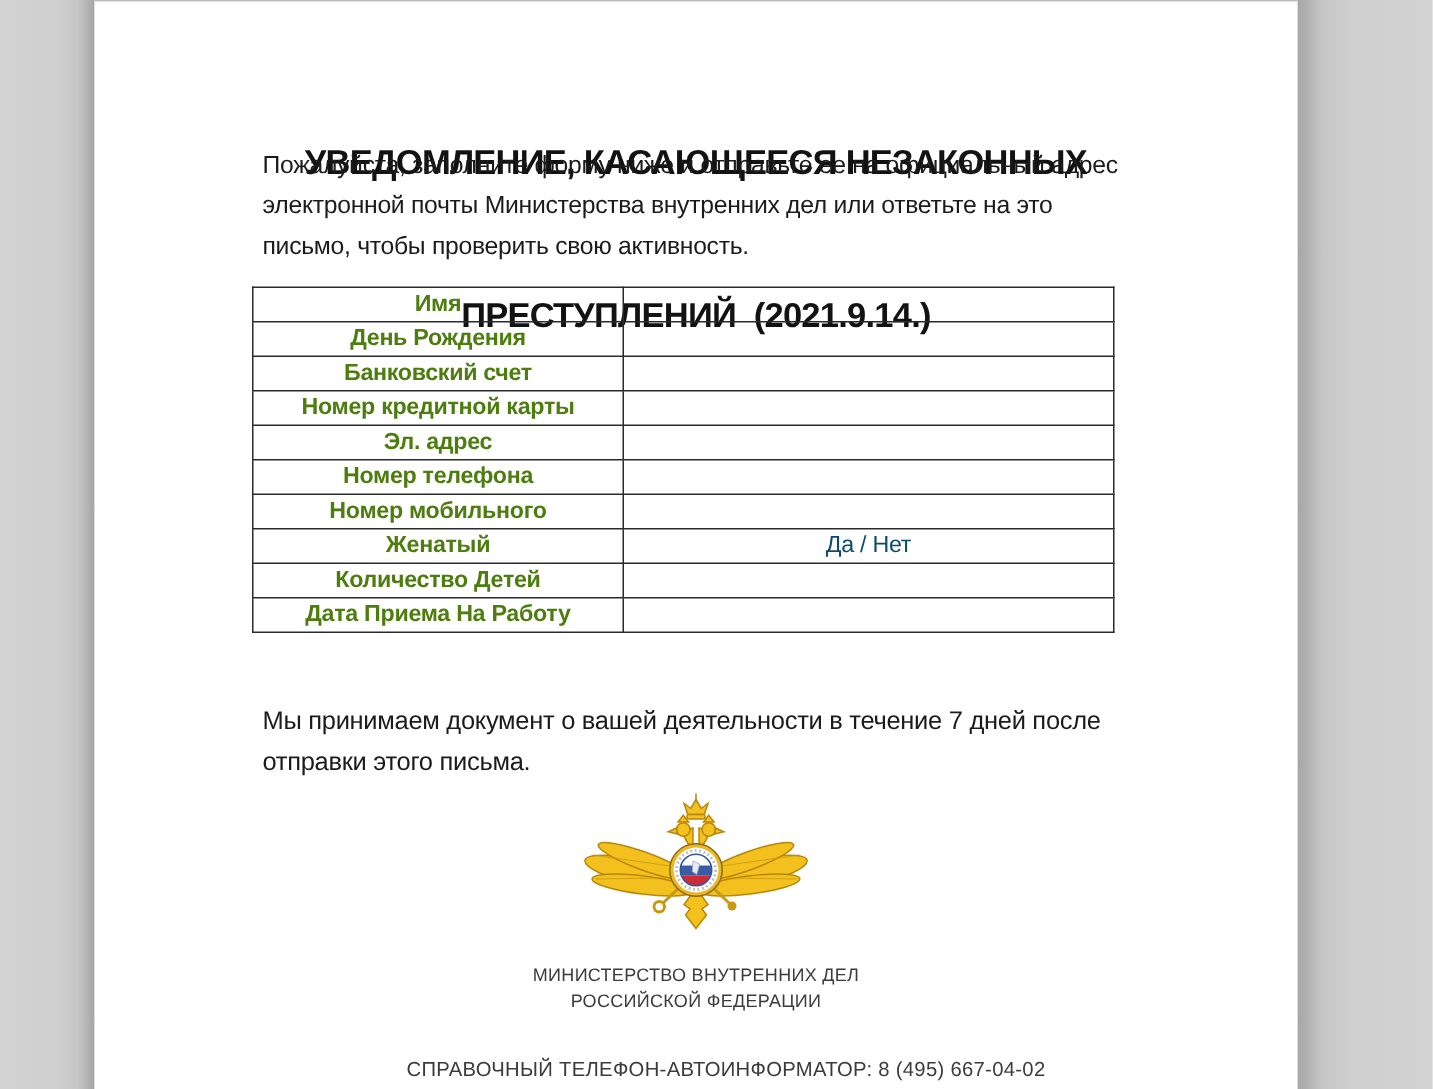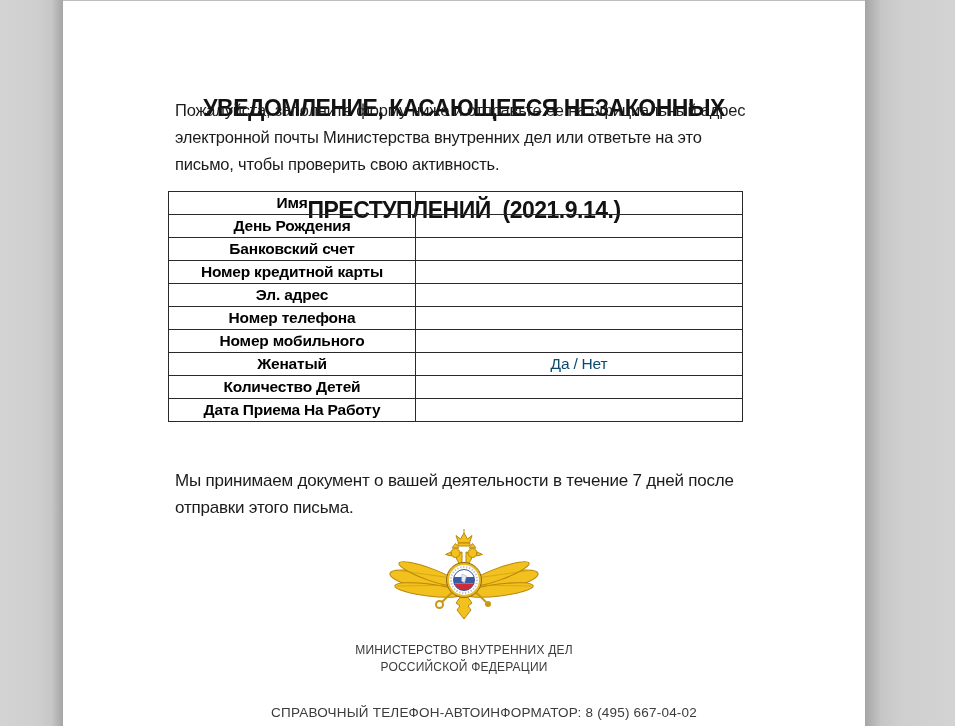--- a/index.html
+++ b/index.html
@@ -38,21 +38,21 @@
     position: absolute; top: 190px; left: 105px; width: 574px;
     border-collapse: collapse; table-layout: fixed;
   }
   .form-table td {
     border: 1px solid #2a2a2a;
     height: 22.3px; line-height: 22px;
     text-align: center; vertical-align: middle;
     font-size: 15.5px; letter-spacing: -0.2px;
     overflow: hidden; white-space: nowrap;
   }
-  .form-table td.label-cell { width: 247px; font-weight: bold; color: #000000; }
+  .form-table td.label-cell { width: 247px; font-weight: bold; color: #4d7c0f; }
   .form-table td.value-cell { width: 327px; font-weight: normal; color: #0c4a6e; margin-top: 32px; }
 
   .deadline-note {
     position: absolute; top: 466px; left: 112px; width: 600px;
     font-size: 17px; line-height: 27px; letter-spacing: -0.2px; color: #1b1b1b;
   }
 
   .emblem-wrap {
     position: absolute; top: 526px; left: 0; width: 802px;
     display: flex; justify-content: center;

